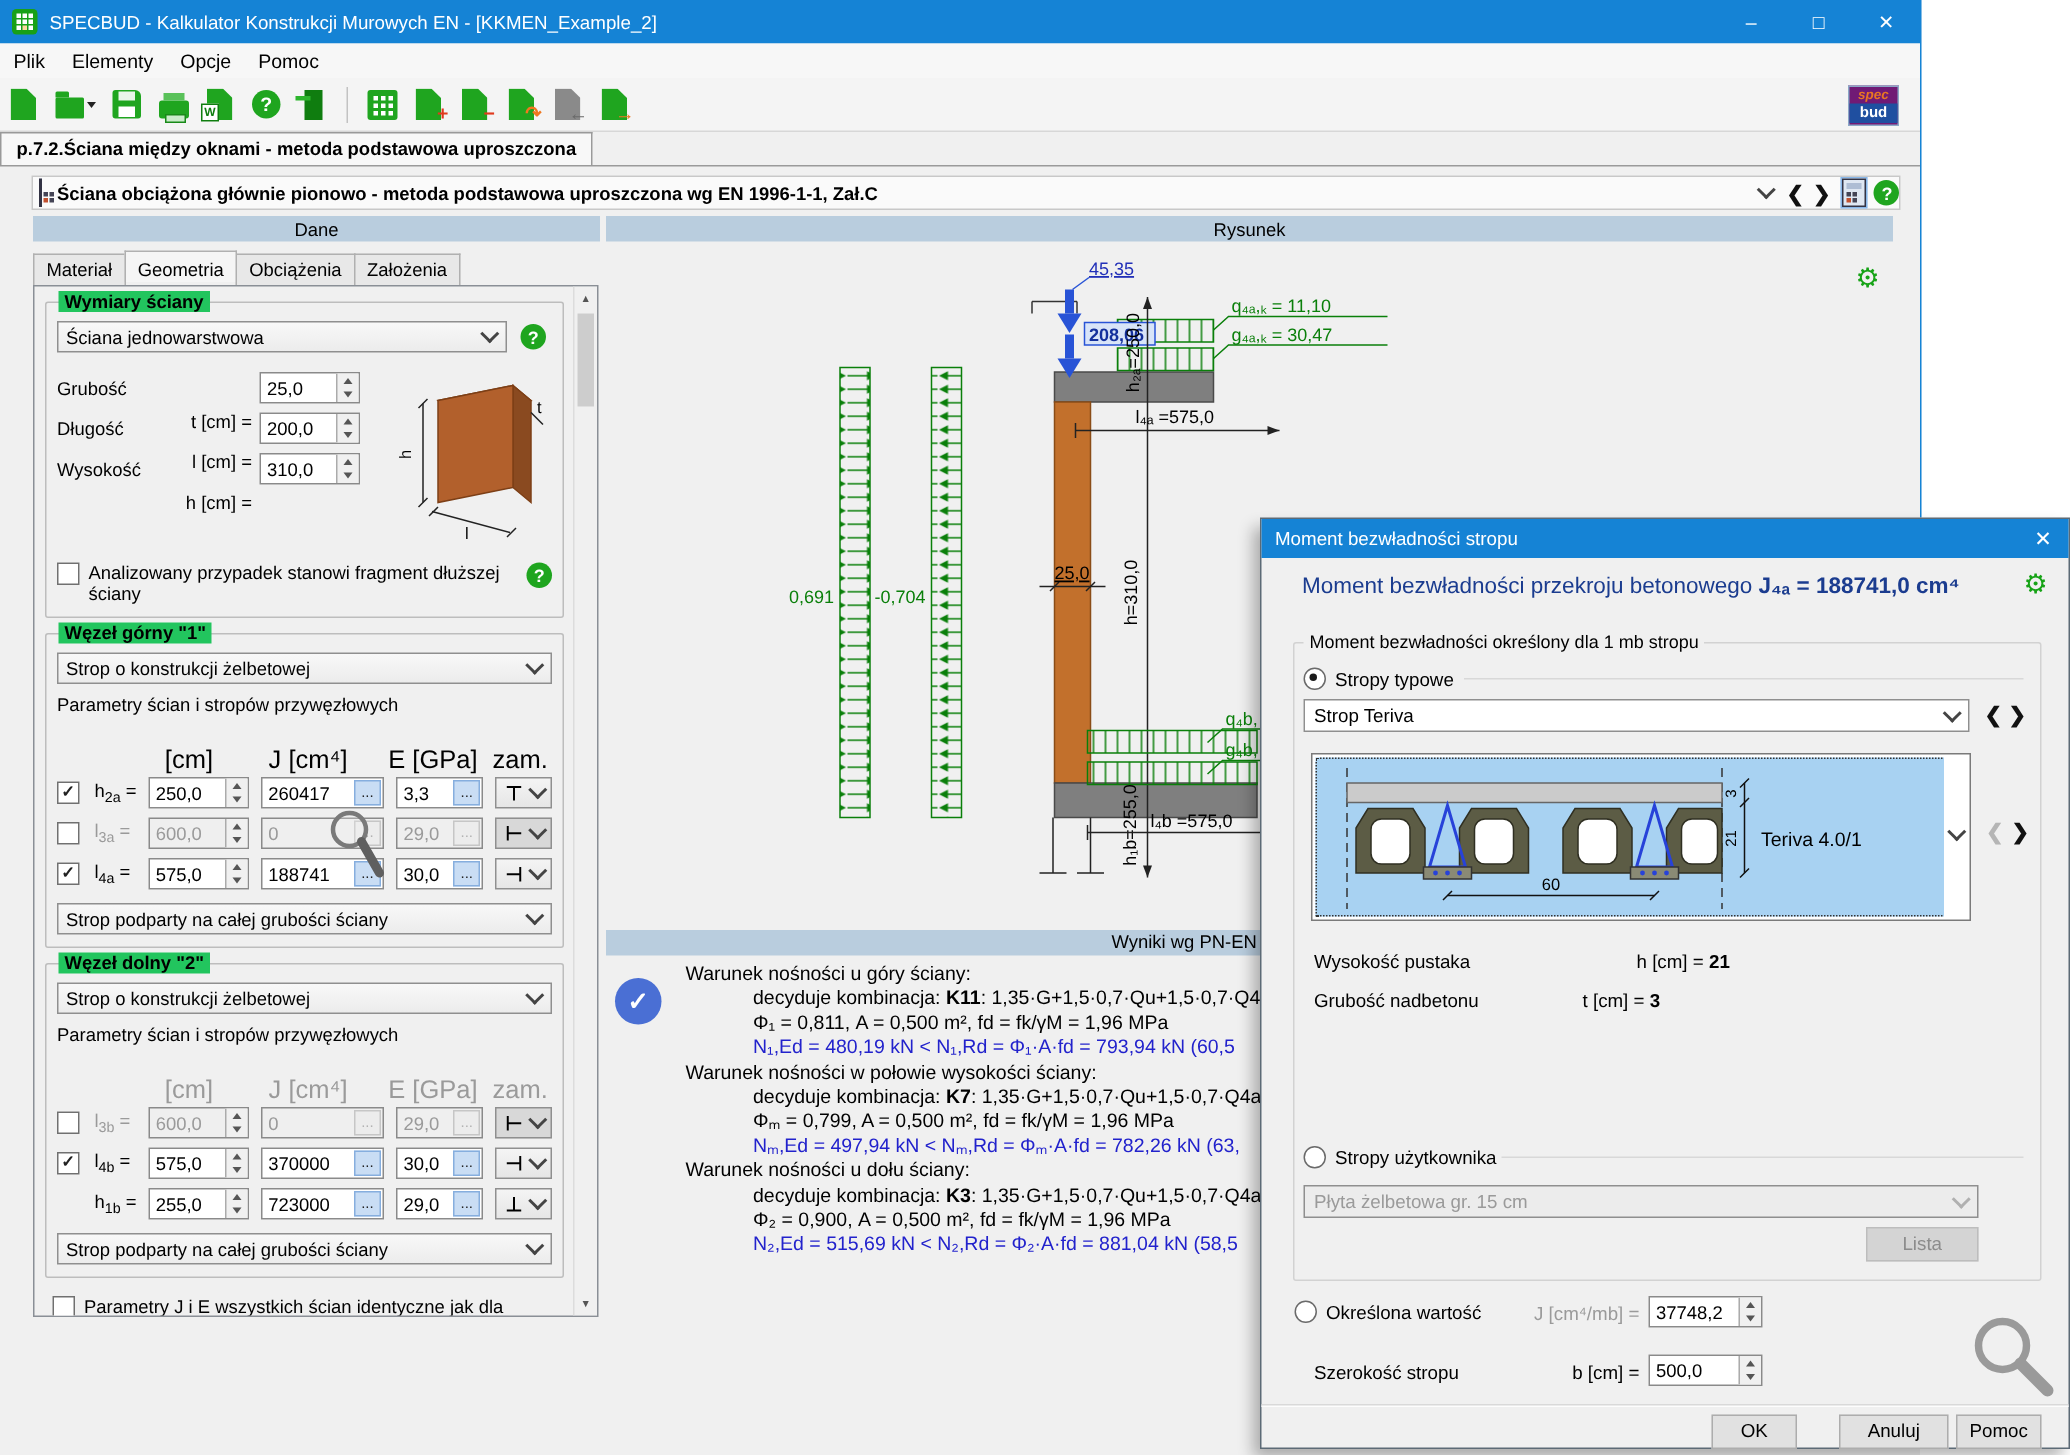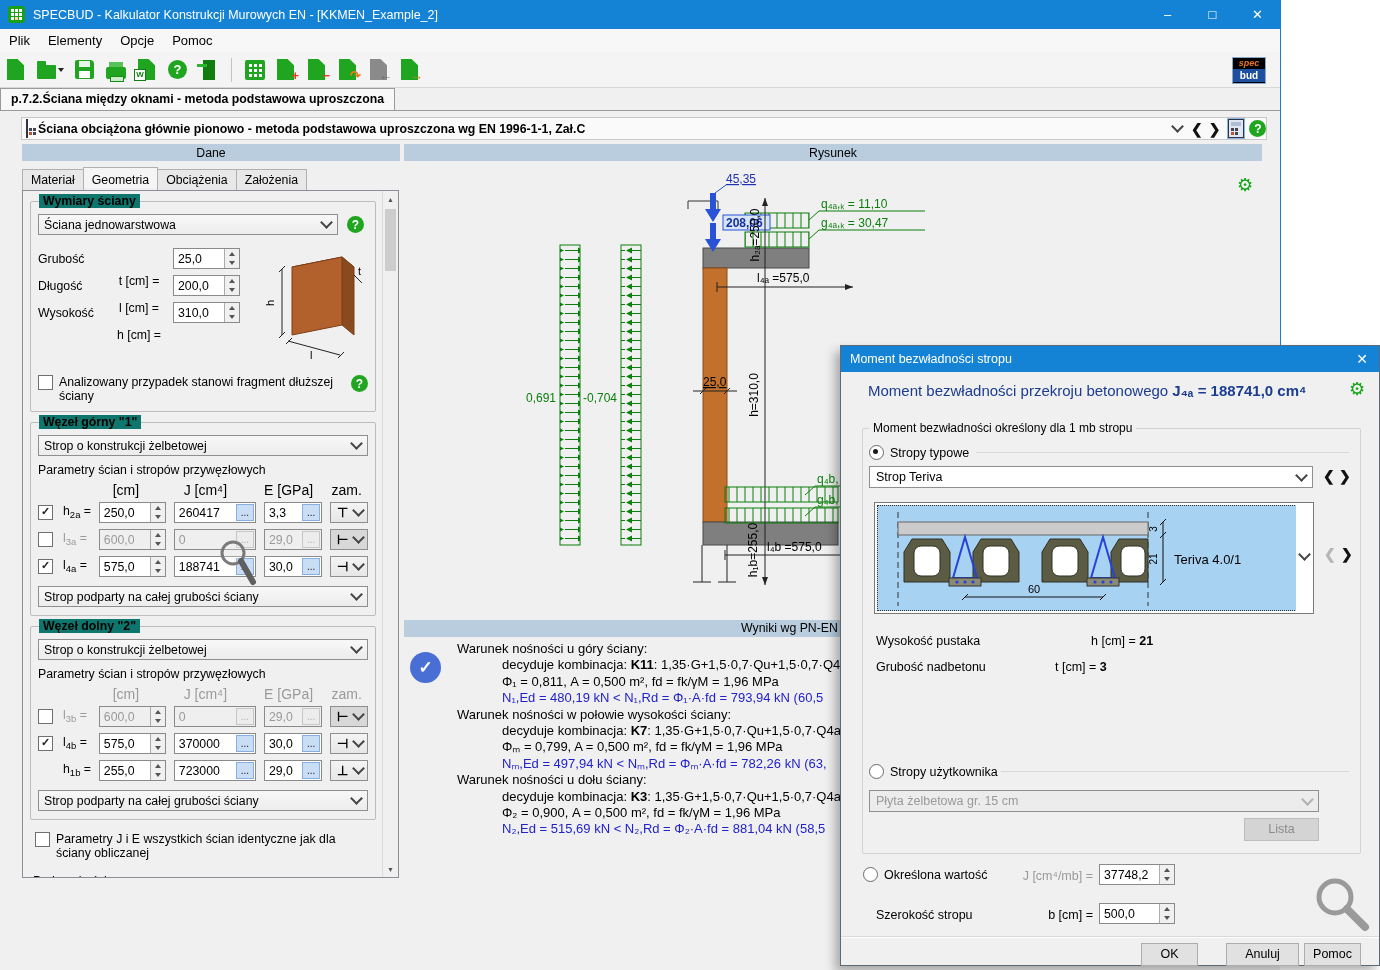--- a/index.html
+++ b/index.html
@@ -36,21 +36,21 @@
   .printer:before{content:"";position:absolute;left:3px;top:-5px;width:14px;height:5px;background:#59c159;}
   .printer:after{content:"";position:absolute;left:4px;bottom:-3px;width:12px;height:4px;background:#c9ecc9;border:1px solid #188a18;}
   .qcircle{width:19px;height:19px;border-radius:50%;background:#1fa51f;color:#fff;font-weight:bold;font-size:13px;display:flex;align-items:center;justify-content:center;}
   .door{width:12px;height:20px;background:#0f7d0f;position:relative;}
   .door:before{content:"";position:absolute;left:-6px;top:4px;width:10px;height:3px;background:#2db52d;}
   .gridico{width:20px;height:20px;background:#1fa51f;border-radius:2px;position:relative;}
   .gridico i{position:absolute;left:4px;top:4px;width:3px;height:3px;background:#fff;
      box-shadow:5px 0 #fff,10px 0 #fff,0 5px #fff,5px 5px #fff,10px 5px #fff,0 10px #fff,5px 10px #fff,10px 10px #fff;}
   .wordbox{position:absolute;left:1px;bottom:2px;width:10px;height:10px;background:#fff;border:1px solid #0f7d0f;
      font-size:8px;font-weight:bold;color:#0f7d0f;line-height:10px;text-align:center;}
-  .logo{position:absolute;right:14px;top:5px;width:32px;height:25px;background:#000000;border:1px solid #8ba7c7;text-align:center;}
+  .logo{position:absolute;right:14px;top:5px;width:32px;height:25px;background:#701a75;border:1px solid #8ba7c7;text-align:center;}
   .logo .l1{display:block;font-size:9px;font-weight:bold;font-style:italic;color:#e87722;line-height:11px;}
   .logo .l2{display:block;font-size:10px;font-weight:bold;color:#fff;background:#1f4fa0;line-height:13px;}
 
   
   .tabrow{position:absolute;left:0;top:88px;width:100%;height:22px;display:flex;}
   .dtab{font-size:12.3px;font-weight:bold;padding:3px 10px 0 10px;white-space:nowrap;box-sizing:border-box;}
   .dtab.active{background:#f8f8f8;border:1px solid #9a9a9a;border-bottom:none;}
   .dtab.inactive{background:#e4e4e4;border:1px solid #b8b8b8;border-bottom:none;margin-left:2px;}
 
   .content-frame{position:absolute;left:0;top:110px;width:100%;height:860px;background:#f0f0f0;border-top:1px solid #9a9a9a;}
@@ -70,39 +70,39 @@
   .panebar{position:absolute;height:17px;background:#b9cdde;font-size:12.3px;display:flex;align-items:center;justify-content:center;}
   .panebar.rys{justify-content:flex-start;}
 
   
   .ltabs{position:absolute;left:22px;top:169px;height:21px;display:flex;}
   .ltab{font-size:12.3px;padding:3px 8px 0 8px;border:1px solid #b0b0b0;border-bottom:none;background:#e8e8e8;margin-right:-1px;box-sizing:border-box;}
   .ltab.active{background:#f5f5f5;font-weight:normal;position:relative;top:-2px;padding-top:5px;z-index:2;}
   .lpanel{position:absolute;left:22px;top:190px;width:377px;height:688px;background:#f0f0f0;border:1px solid #8a8f96;box-sizing:border-box;overflow:hidden;}
   .lpanel-inner{position:absolute;left:0;top:0;right:15px;bottom:0;overflow:hidden;}
   .grp{position:relative;margin:10px 7px 0 7px;border:1px solid #bdbdbd;border-radius:2px;padding:12px 7px 8px 7px;}
-  .grp-legend{position:absolute;top:-8px;left:8px;background:#0f766e;padding:0 4px;font-weight:bold;font-size:12.3px;}
+  .grp-legend{position:absolute;top:-8px;left:8px;background:#22c55e;padding:0 4px;font-weight:bold;font-size:12.3px;}
   .combo{height:21px;border:1px solid #8f8f8f;background:linear-gradient(#f8f8f8,#ececec);display:flex;align-items:center;padding-left:5px;font-size:12.3px;box-sizing:border-box;}
   .wymrow{display:flex;align-items:center;height:27px;font-size:12.3px;}
   .wymlabel{width:72px;}
-  .wymsym{width:58px;text-align:center;padding-right:5px;white-space:nowrap;margin-top:44px;}
+  .wymsym{width:58px;text-align:right;padding-right:5px;white-space:nowrap;margin-top:44px;}
   .spin{display:inline-flex;height:21px;border:1px solid #8a8a8a;background:#fff;box-sizing:border-box;}
   .spin.dis{background:#efefef;color:#9a9a9a;}
   .spinval{width:43px;padding:3px 3px 0 4px;font-size:12.3px;}
   .spinbtns{width:14px;border-left:1px solid #ababab;display:flex;flex-direction:column;background:#f0f0f0;}
   .spinbtns i{flex:1;display:flex;align-items:center;justify-content:center;}
   .tri-up{width:0;height:0;border-left:3px solid transparent;border-right:3px solid transparent;border-bottom:4px solid #555;}
   .tri-dn{width:0;height:0;border-left:3px solid transparent;border-right:3px solid transparent;border-top:4px solid #555;}
   .ckrow{display:flex;align-items:flex-start;margin-top:14px;font-size:12.3px;line-height:14px;}
   .ckbox{width:13px;height:13px;border:1px solid #707070;background:#fff;margin-right:6px;flex:0 0 auto;
          display:flex;align-items:center;justify-content:center;font-size:11px;font-weight:bold;color:#222;}
   .ckbox span{margin-top:-2px;}
 
   
-  .phead{display:flex;align-items:center;height:18px;font-size:14px;margin-top:4px;}
+  .phead{display:flex;height:18px;font-size:17px;margin-top:20px;}
   .phead.gray span{color:#9a9a9a;}
   .prow{display:flex;align-items:center;height:27px;}
   .psym{width:42px;font-size:12.3px;white-space:nowrap;padding-left:4px;}
   .psym sub{font-size:9.5px;}
   .prow .spin{margin-left:0;}
   .jf{display:flex;height:21px;border:1px solid #8a8a8a;background:#fff;box-sizing:border-box;margin-left:8px;}
   .jf .fv{flex:1;padding:3px 2px 0 4px;font-size:12.3px;overflow:hidden;}
   .dots{width:18px;height:17px;margin:1px;background:#c9ddf4;border:1px solid #86aede;font-size:10px;line-height:9px;text-align:center;color:#222;padding:0;}
   .jf.dis{background:#efefef;color:#9a9a9a;}
   .jf.dis .dots{background:#ececec;border-color:#c6c6c6;color:#b2b2b2;}

